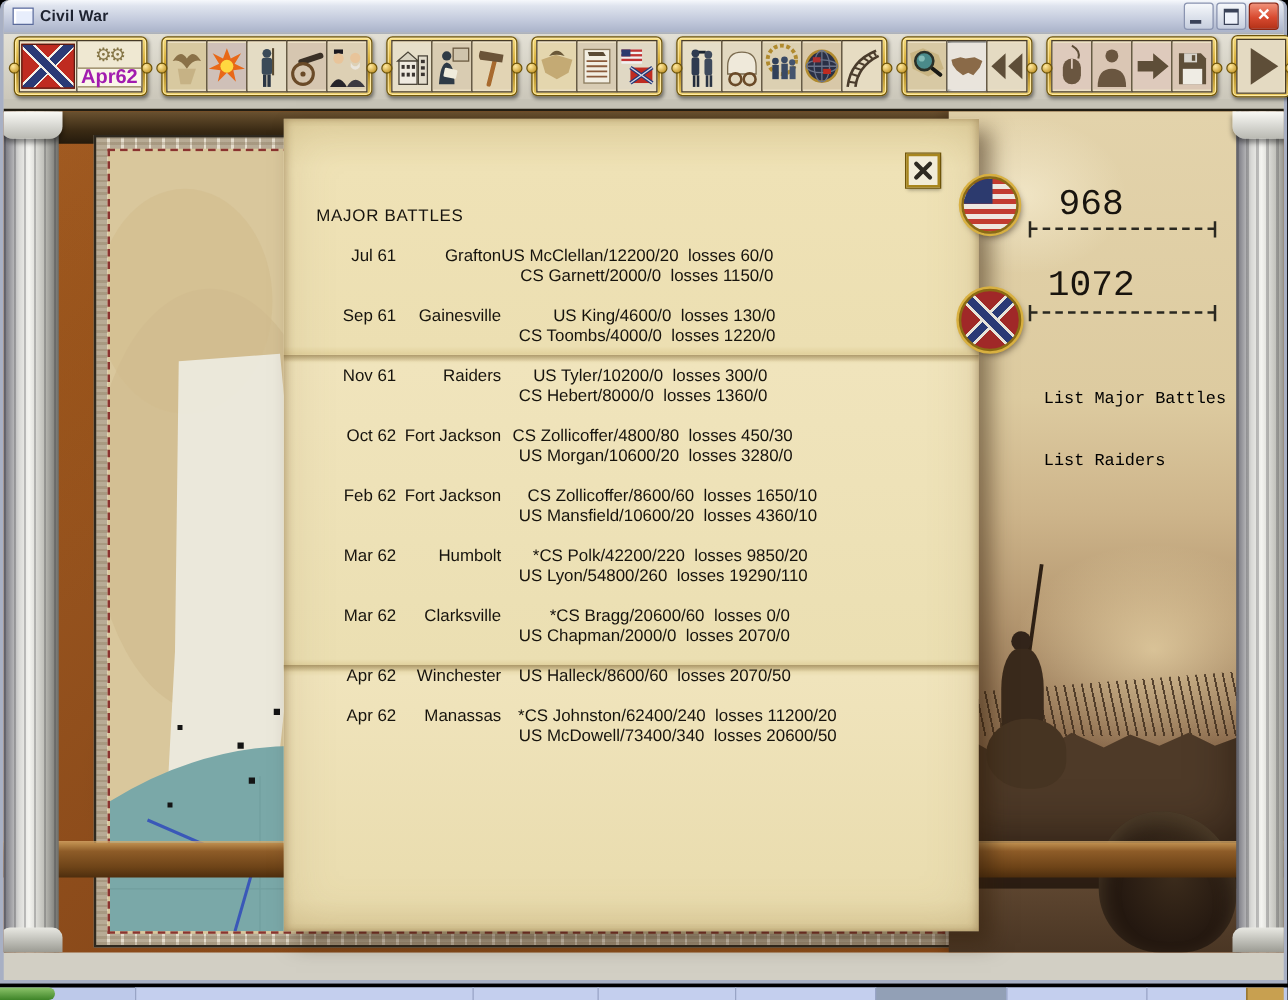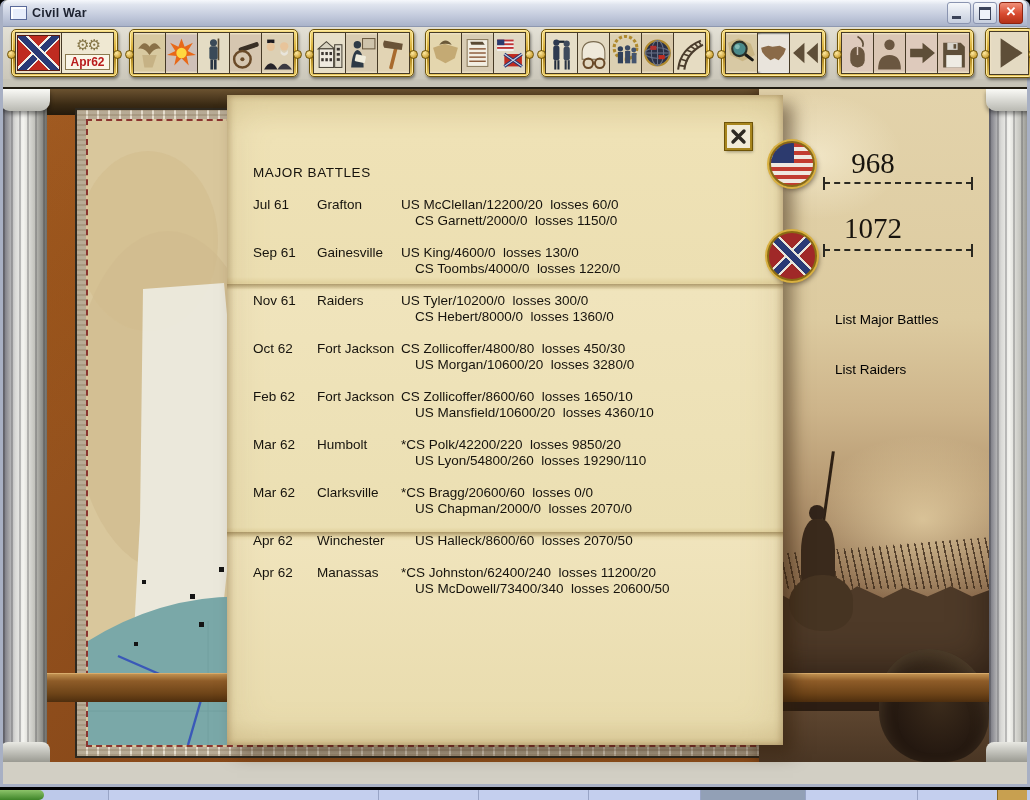--- a/index.html
+++ b/index.html
@@ -40,21 +40,21 @@
   .ticon:first-child{margin-left:0;}
   .ticon svg{display:block;width:100%;height:100%;}
   .ticon.wide{width:47px;} .ticon.turn{width:53px;background:#efe8d2;}
   .ticon.play{width:40px;height:44px;}
   .ticon.pressed{background:#edece6;box-shadow:inset 1px 1px 3px rgba(0,0,0,.55),inset -1px -1px 0 #fff;}
   .csa-flag{width:41px;height:34px;background:
     linear-gradient(45deg,transparent 41%,#f2f0e8 41% 44%,#2a3a76 44% 56%,#f2f0e8 56% 59%,transparent 59%),
     linear-gradient(-45deg,transparent 41%,#f2f0e8 41% 44%,#2a3a76 44% 56%,#f2f0e8 56% 59%,transparent 59%),
     #bf2b20;border:1px solid #5a1a10;}
   .gear-glyphs{font-size:15px;line-height:15px;color:#857546;letter-spacing:-2px;}
-  .turn-label{margin-top:2px;font-size:12px;font-weight:bold;color:#b91c1c;background:#faf6e8;
+  .turn-label{margin-top:2px;font-size:16px;font-weight:bold;color:#a21caf;background:#faf6e8;
     border:1px solid #8a7a50;padding:0 4px;line-height:14px;}
   #substrip{height:8px;background:#c6c3b6;border-bottom:3px solid #221d12;}
   
   #game{position:absolute;left:0;top:89px;width:1024px;height:673px;overflow:hidden;
     background:
      radial-gradient(420px 300px at 15% 30%,rgba(150,80,20,.45),transparent 70%),
      radial-gradient(500px 380px at 40% 80%,rgba(60,30,10,.35),transparent 70%),
      linear-gradient(135deg,#a35c22,#8a4a1a 45%,#9c581e 70%,#7c3f14);}
   #beam{position:absolute;left:40px;top:0;width:950px;height:26px;
     background:linear-gradient(180deg,#6b5230,#3a2a14 60%,#241a0c);}
@@ -103,21 +103,21 @@
     background:linear-gradient(180deg,#c09050 0%,#8e5c28 25%,#6e4418 70%,#4e2e0e 100%);
     border-top:1px solid #d8ac6c;}
   #taskbar{position:absolute;left:0;top:790px;width:1030px;height:10px;background:#bdc9ea;z-index:30;}
   #taskbar .start{position:absolute;left:0;top:0;width:44px;height:10px;
     background:linear-gradient(180deg,#8cc46a,#3e8428);border-radius:0 5px 5px 0;}
   #taskbar .seg{position:absolute;top:0;height:10px;border-left:1px solid #98a4c6;background:#c4cfee;}
   #taskbar .seg.dark{background:#92a0b6;}
   #taskbar .seg.tan{background:#c8a050;border-left-color:#8a6820;}
   
   #side-panel{position:absolute;z-index:12;left:0;top:0;width:100%;height:100%;pointer-events:none;}
-  #side-panel *{pointer-events:auto;}
+  #side-panel *{pointer-events:auto;font-family:Liberation Mono, monospace;}
   .roundel{position:absolute;border-radius:50%;border:2px solid #8a6a14;
     box-shadow:0 0 0 2px #d8b040,2px 3px 5px rgba(30,15,5,.5);overflow:hidden;}
   #us-roundel{left:766px;top:141px;width:42px;height:42px;
     background:repeating-linear-gradient(180deg,#c23c30 0 4px,#efe8e0 4px 8px);}
   #us-roundel::after{content:'';position:absolute;left:0;top:0;width:55%;height:48%;background:#2c3a6e;}
   #cs-roundel{left:764px;top:231px;width:46px;height:46px;background:
     linear-gradient(45deg,transparent 42%,#e8e4da 42% 45%,#2a3a76 45% 55%,#e8e4da 55% 58%,transparent 58%),
     linear-gradient(-45deg,transparent 42%,#e8e4da 42% 45%,#2a3a76 45% 55%,#e8e4da 55% 58%,transparent 58%),
     #a02828;}
   .strength-num{position:absolute;width:150px;text-align:center;
@@ -136,21 +136,21 @@
     box-shadow:10px 9px 16px rgba(50,30,10,.5),inset 0 0 40px rgba(160,130,80,.25),
       inset 3px 0 6px rgba(120,90,50,.3),inset -3px 0 6px rgba(120,90,50,.3);}
   .seam{position:absolute;left:0;width:100%;height:7px;
     background:linear-gradient(180deg,rgba(110,85,45,.45),rgba(110,85,45,0) 80%);}
   .seam.s1{top:189px;} .seam.s2{top:437px;}
   #popup-close{position:absolute;left:498px;top:28px;width:27px;height:27px;cursor:pointer;
     background:#f2ecd8;border:2px solid #a8861e;box-shadow:0 0 0 1px #6e5408,1px 2px 3px rgba(0,0,0,.35);
     display:flex;align-items:center;justify-content:center;box-sizing:border-box;}
   #popup-title{position:absolute;left:26px;top:70px;font-size:13.5px;color:#16130d;letter-spacing:.6px;}
   #battles{position:absolute;left:26px;top:102px;font-size:13.5px;color:#16130d;line-height:16px;}
-  .battle-row{display:flex;margin-bottom:16px;}
+  .battle-row{display:flex;margin-bottom:16px;text-align:right;}
   .b-date{width:64px;white-space:pre;}
   .b-loc{width:84px;white-space:pre;}
   .b-forces span{display:block;white-space:pre;}
   .b-l2{padding-left:14px;}
 </style>
 </head>
 <body>
 
 <div id="window">
   <div id="titlebar">

